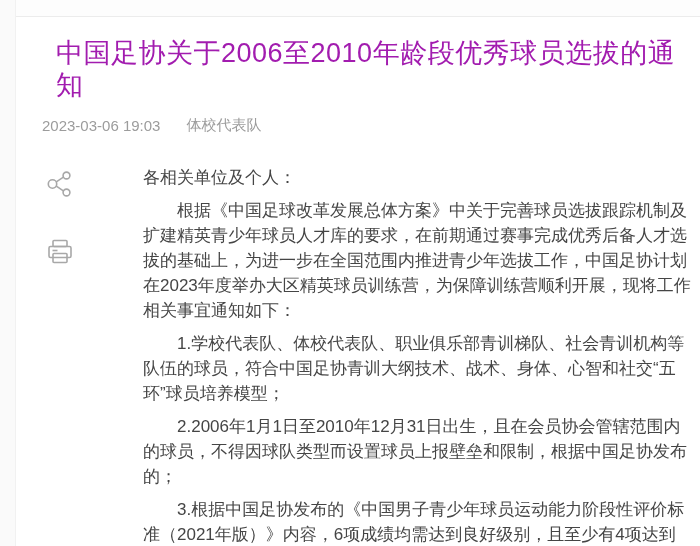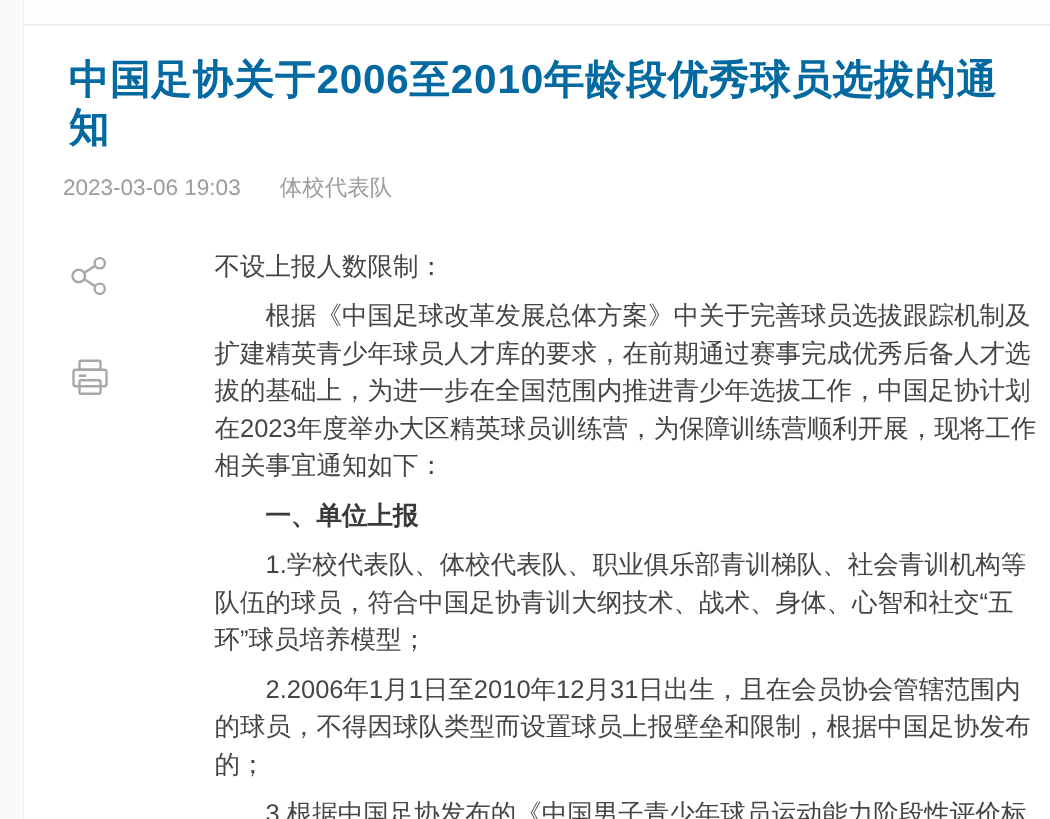--- a/index.html
+++ b/index.html
@@ -20,25 +20,25 @@
     position: absolute;
     left: 16px; top: 0; right: 0; bottom: 0;
     border-top: 16px solid #fdfdfd;
     background: #ffffff;
   }
   .page-inner {
     border-top: 1px solid #ececec;
     padding: 4px 10px 0 0;
   }
   h1.article-title {
-    margin: 16px 0 0 30px;
+    margin: 16px 0 0 40px;
     font-size: 27px;
     line-height: 1.2;
-    font-weight: bold;
-    color: #0369a1;
+    font-weight: normal;
+    color: #a21caf;
     letter-spacing: 0.5px;
   }
   .meta-row {
     margin: 14px 0 0 26px;
     font-size: 15px;
     color: #9c9c9c;
     display: flex;
     gap: 26px;
     align-items: center;
   }
@@ -111,23 +111,22 @@
               <rect x="8" y="3.5" width="14" height="6" rx="1"></rect>
               <rect x="4" y="9.5" width="22" height="11" rx="1.5"></rect>
               <rect x="8" y="16.5" width="14" height="9" rx="1"></rect>
               <line x1="7.5" y1="13.5" x2="12.5" y2="13.5"></line>
             </svg>
           </span>
         </button>
       </div>
 
       <div class="content-col">
-        <p>不设上报人数限制：</p>
+        <p>各相关单位及个人：</p>
         <p class="indent">根据《中国足球改革发展总体方案》中关于完善球员选拔跟踪机制及扩建精英青少年球员人才库的要求，在前期通过赛事完成优秀后备人才选拔的基础上，为进一步在全国范围内推进青少年选拔工作，中国足协计划在2023年度举办大区精英球员训练营，为保障训练营顺利开展，现将工作相关事宜通知如下：</p>
-        <p class="indent bold">一、单位上报</p>
         <p class="indent">1.学校代表队、体校代表队、职业俱乐部青训梯队、社会青训机构等队伍的球员，符合中国足协青训大纲技术、战术、身体、心智和社交“五环”球员培养模型；</p>
         <p class="indent">2.2006年1月1日至2010年12月31日出生，且在会员协会管辖范围内的球员，不得因球队类型而设置球员上报壁垒和限制，根据中国足协发布的；</p>
         <p class="indent">3.根据中国足协发布的《中国男子青少年球员运动能力阶段性评价标准（2021年版）》内容，6项成绩均需达到良好级别，且至少有4项达到优秀级别；</p>
 
       </div>
 
     </div>
   </div>
 </div>
 

